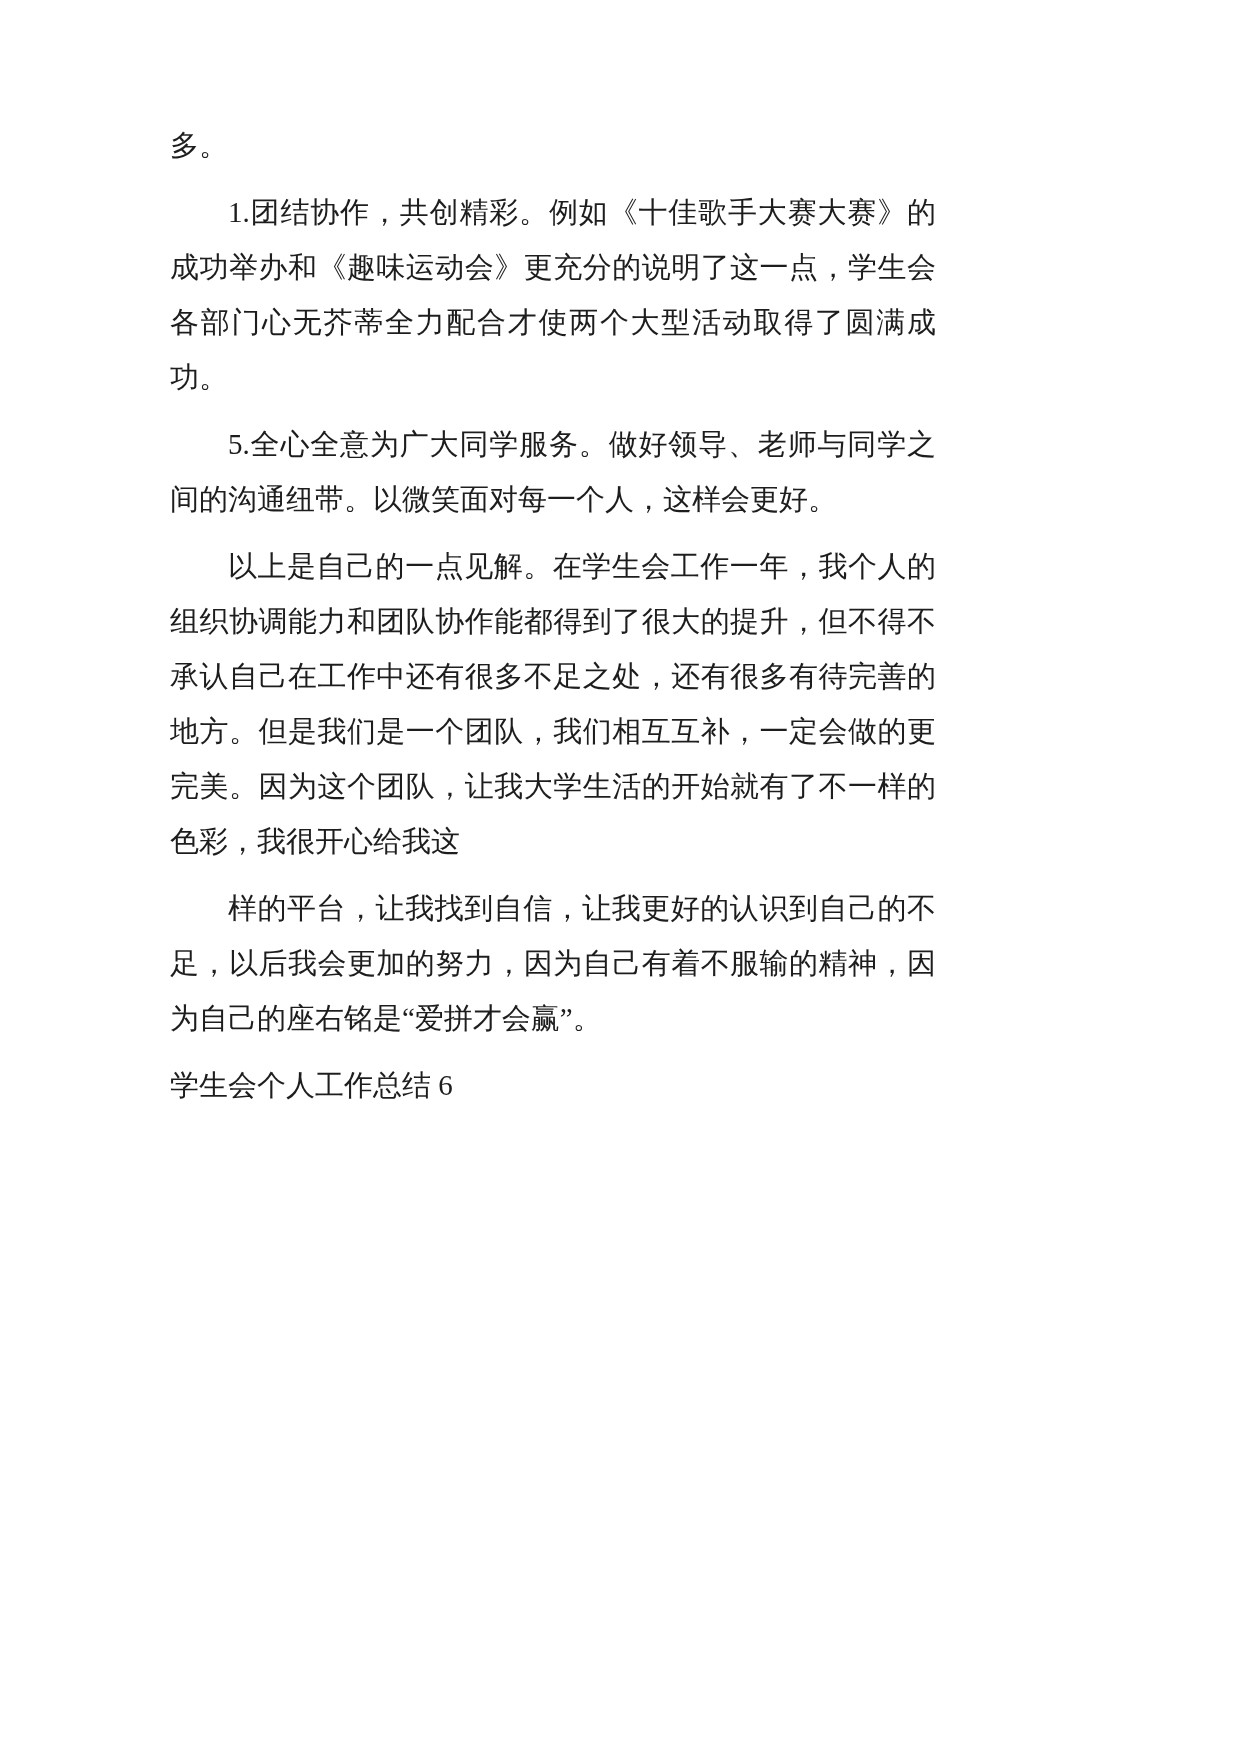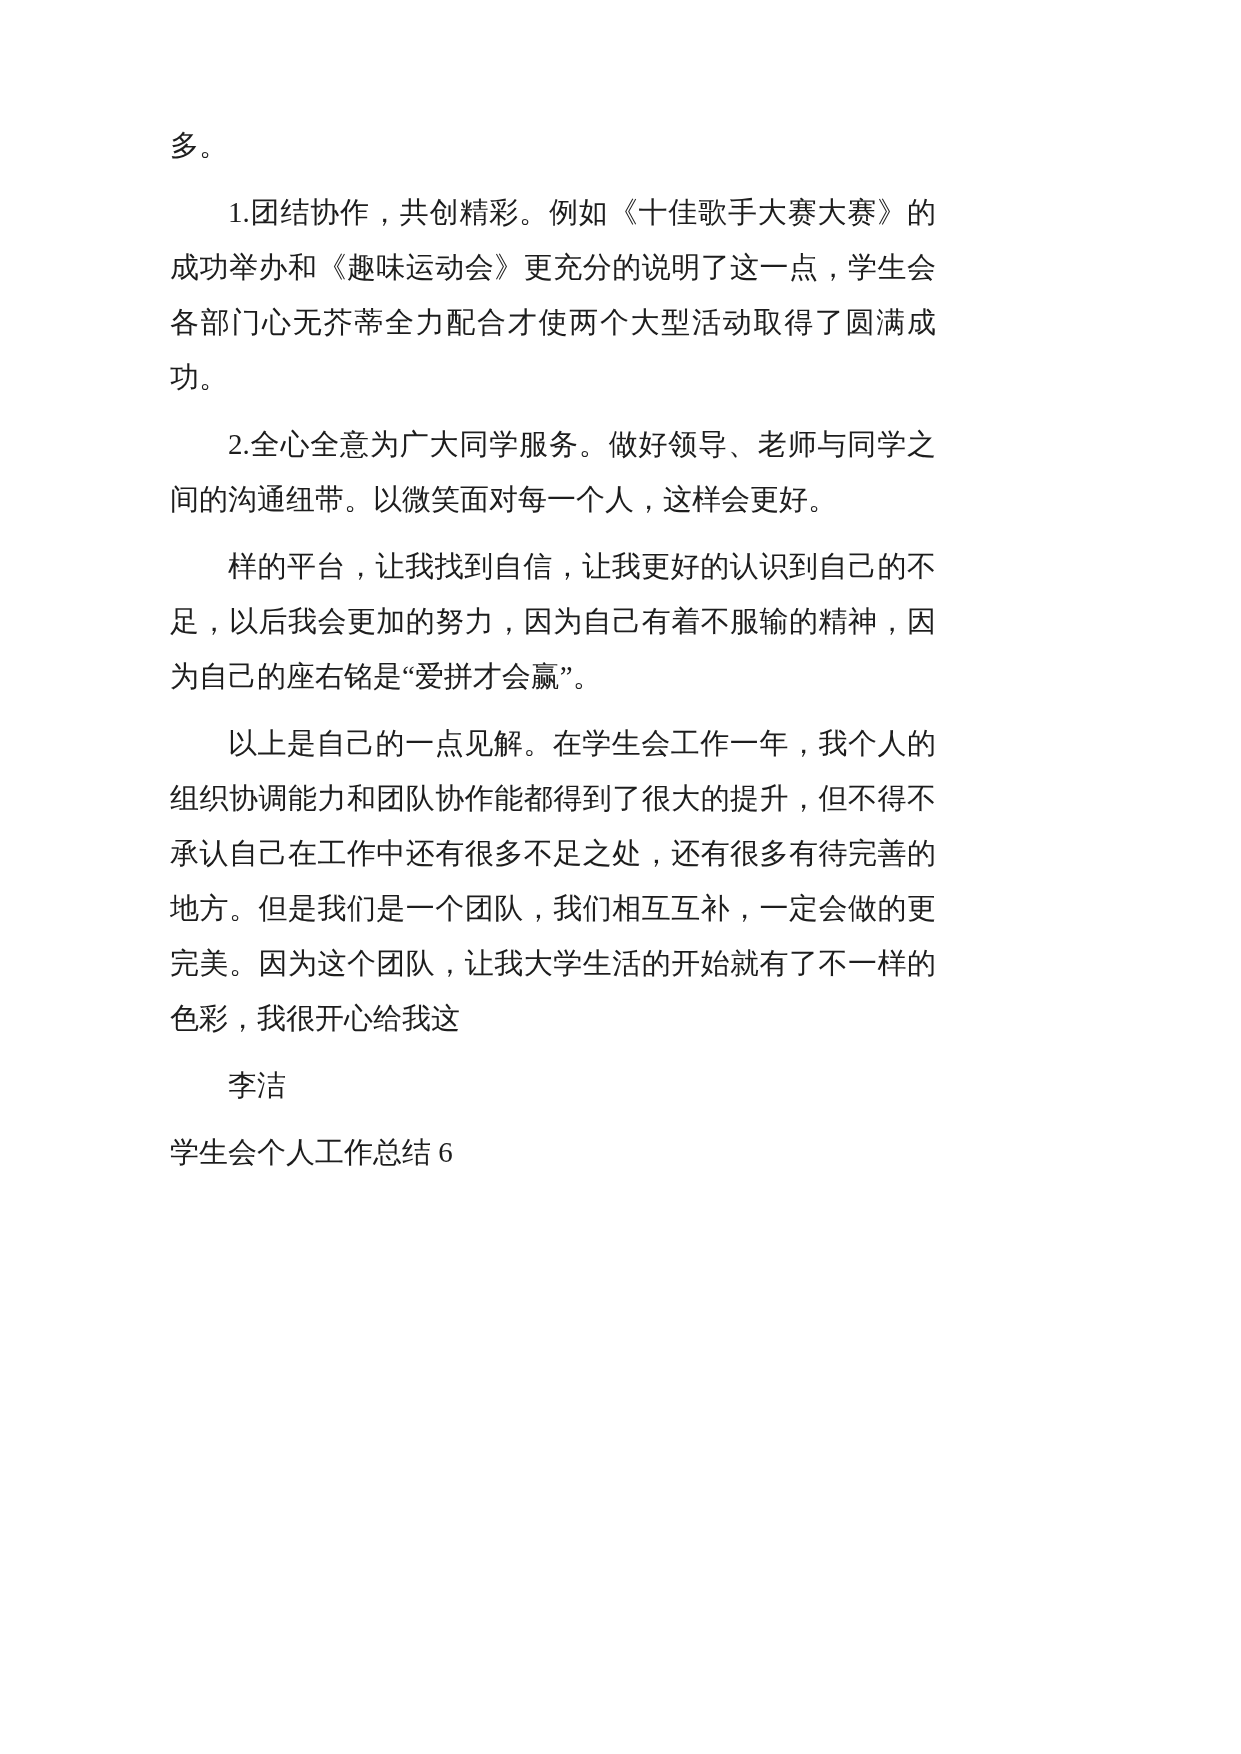--- a/index.html
+++ b/index.html
@@ -44,19 +44,18 @@
     text-indent: 0;
   }
 </style>
 </head>
 <body>
 
 <div class="page">
   <div class="doc-body">
     <p class="no-indent">多。</p>
     <p class="indent">1.团结协作，共创精彩。例如《十佳歌手大赛大赛》的成功举办和《趣味运动会》更充分的说明了这一点，学生会各部门心无芥蒂全力配合才使两个大型活动取得了圆满成功。</p>
-    <p class="indent">2.全心全意为广大同学服务。做好领导、老师与同学之间的沟通纽带。以微笑面对每一个人，这样会更好。</p>
+    <p class="indent">5.全心全意为广大同学服务。做好领导、老师与同学之间的沟通纽带。以微笑面对每一个人，这样会更好。</p>
+    <p class="indent">以上是自己的一点见解。在学生会工作一年，我个人的组织协调能力和团队协作能都得到了很大的提升，但不得不承认自己在工作中还有很多不足之处，还有很多有待完善的地方。但是我们是一个团队，我们相互互补，一定会做的更完美。因为这个团队，让我大学生活的开始就有了不一样的色彩，我很开心给我这</p>
     <p class="indent">样的平台，让我找到自信，让我更好的认识到自己的不足，以后我会更加的努力，因为自己有着不服输的精神，因为自己的座右铭是“爱拼才会赢”。</p>
-    <p class="indent">以上是自己的一点见解。在学生会工作一年，我个人的组织协调能力和团队协作能都得到了很大的提升，但不得不承认自己在工作中还有很多不足之处，还有很多有待完善的地方。但是我们是一个团队，我们相互互补，一定会做的更完美。因为这个团队，让我大学生活的开始就有了不一样的色彩，我很开心给我这</p>
-    <p class="indent">李洁</p>
     <p class="no-indent">学生会个人工作总结 6</p>
   </div>
 </div>
 
 </body></html>

